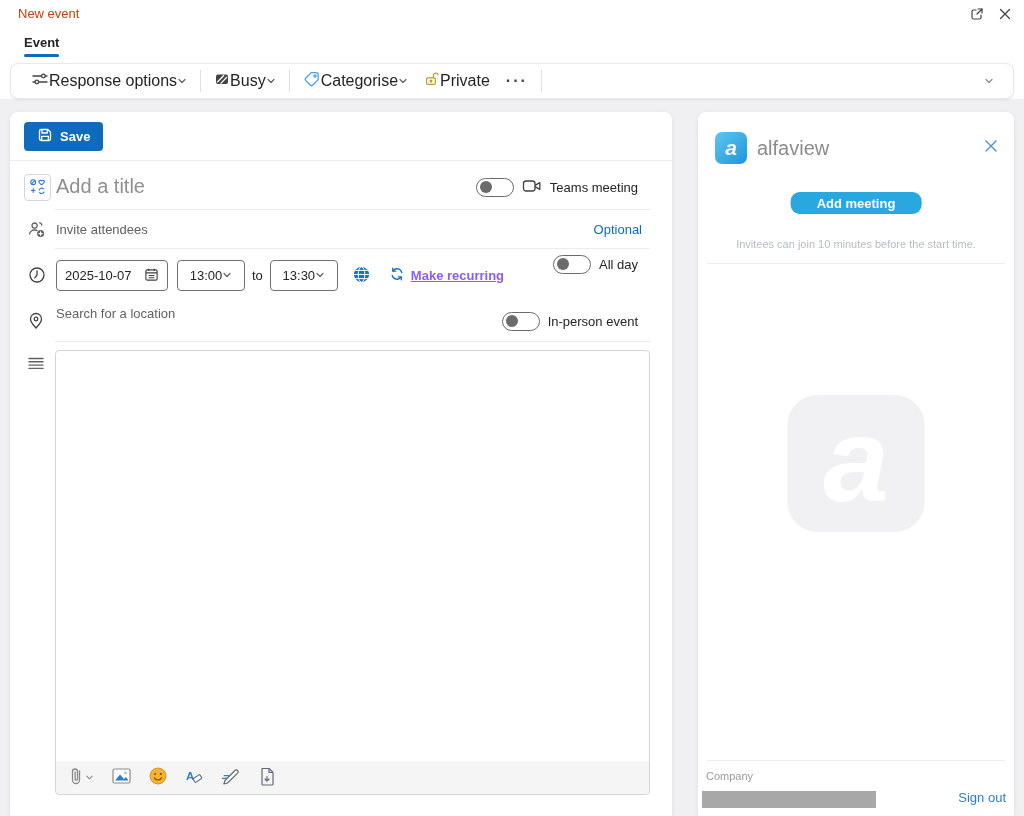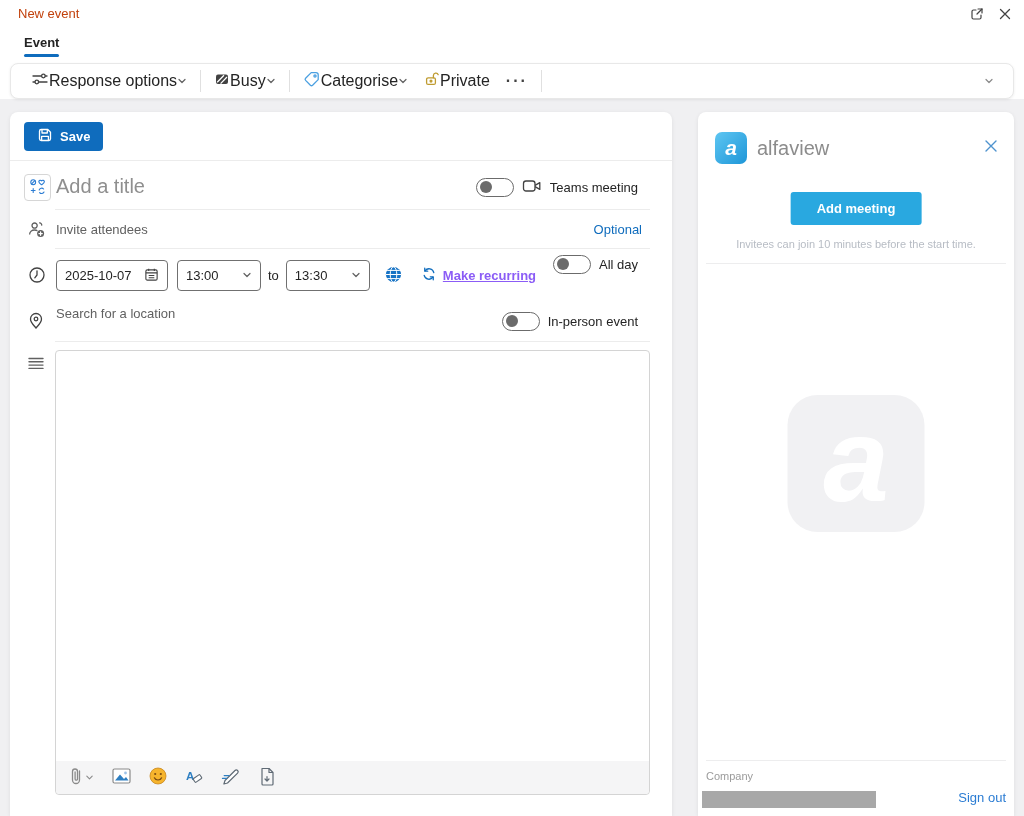--- a/index.html
+++ b/index.html
@@ -53,21 +53,21 @@
 
   .attendees-row { top:100px; height:37px; }
   .field-ph { position:absolute; left:46px; font-size:13px; color:#616161; cursor:text; }
   .optional { position:absolute; right:30px; top:10px; font-size:13px; color:#0f6cbd; cursor:pointer; }
 
   .datetime-row { top:142px; height:46px; }
   .dt-flex { position:absolute; left:46px; top:6px; display:flex; align-items:center; }
   .inputbox { height:31px; border:1px solid #707070; border-radius:4px; background:#fff; display:flex;
               align-items:center; justify-content:space-between; padding:0 8px; font-size:13px; color:#242424; cursor:pointer; }
   .datebox { width:112px; }
-  .timebox { width:84px; }
+  .timebox { width:68px;justify-content:center; }
   .to-label { margin:7px 7px; font-size:13px; color:#242424; }
   .globe-btn { background:none; border:none; margin-left:14px; cursor:pointer; display:flex; align-items:center; }
   .recurring { display:flex; align-items:center; gap:6px; margin-left:18px; color:#8b5cf6; font-size:13px;
                font-weight:600; background:none; border:none; cursor:pointer; font-family:inherit;text-decoration:underline; }
   .allday-group { top:1px;text-align:center; }
 
   .location-row { top:192px; height:38px; }
   .inperson-group { top:8px; }
 
   .desc-icon { position:absolute; left:17px; top:245px; }
@@ -84,22 +84,22 @@
   .toggle { width:38px; height:19px; border:1px solid #6b6b6b; border-radius:10px; background:#fff;
             position:relative; cursor:pointer; flex:none; }
   .toggle .knob { position:absolute; left:3px; top:2px; width:12px; height:12px; border-radius:50%; background:#6b6b6b; }
 
   
   .av-logo { position:absolute; left:17px; top:20px; width:32px; height:32px; border-radius:7px;
              background:linear-gradient(135deg,#5ec6f2 0%,#1e96d8 100%); color:#fff; font-size:21px;
              font-style:italic; font-weight:700; display:flex; align-items:center; justify-content:center; }
   .av-name { position:absolute; left:59px; top:25px; font-size:20px; color:#8c8c8c; }
   .av-close { position:absolute; right:16px; top:27px; background:none; border:none; cursor:pointer; }
-  .av-add-btn { position:absolute; top:80px; left:50%; transform:translateX(-50%); height:33px; padding:0 26px;
-                border:none; border-radius:3px; background:#29a8e0; color:#fff; font-size:13px; font-weight:700;
+  .av-add-btn { position:absolute; top:80px; left:50%; transform:translateX(-50%); height:22px; padding:0 26px;
+                border:none; border-radius:9px; background:#29a8e0; color:#fff; font-size:13px; font-weight:700;
                 cursor:pointer; font-family:inherit; }
   .av-note { position:absolute; top:126px; left:0; right:0; text-align:center; font-size:11px; color:#b7bcc4; }
   .av-div1 { position:absolute; top:151px; left:8px; right:8px; height:1px; background:#ededee; }
   .av-watermark { position:absolute; top:283px; left:50%; transform:translateX(-50%); width:137px; height:137px;
                   border-radius:30px; background:#f1f1f3; display:flex; align-items:center; justify-content:center; }
   .av-watermark span { color:#fff; font-size:118px; font-style:italic; font-weight:700; line-height:1; margin-top:-8px; }
   .av-help { position:absolute; top:613px; left:0; right:0; text-align:center; font-size:12px; color:#424242; line-height:16px; }
   .av-link { color:#2b7cd3; cursor:pointer; }
   .av-div2 { position:absolute; top:648px; left:8px; right:8px; height:1px; background:#ededee; }
   .av-company-label { position:absolute; left:8px; top:658px; font-size:11px; color:#9b9b9b; }

